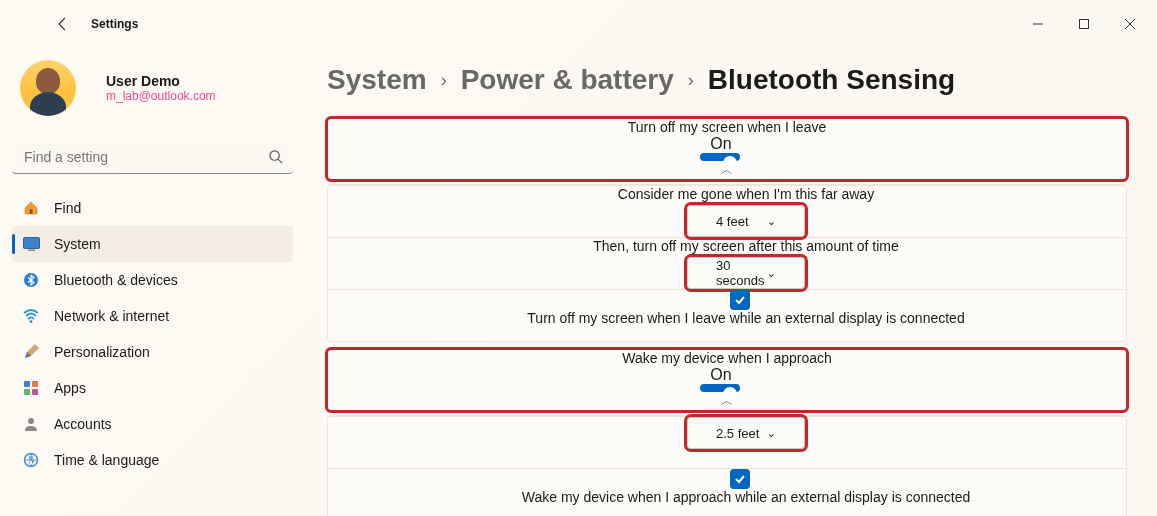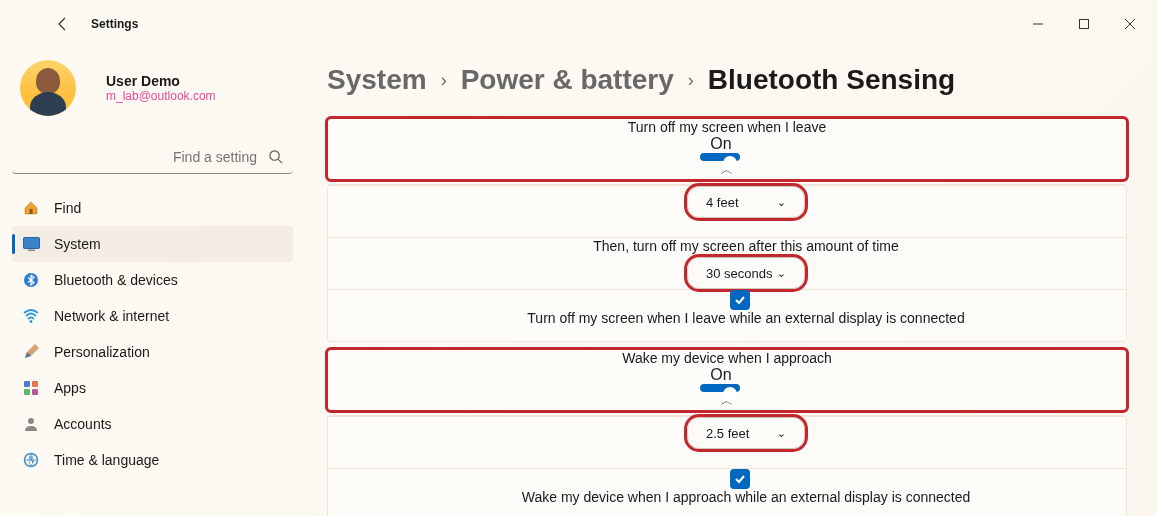--- a/index.html
+++ b/index.html
@@ -12,42 +12,42 @@
 .winctl svg { width: 10px; height: 10px; }
 .layout { display: flex; height: calc(100% - 48px); }
 .sidebar { width: 305px; padding: 0 12px; display: flex; flex-direction: column; }
 .user { display: flex; align-items: center; padding: 12px 8px 20px; gap: 30px; }
 .avatar { width: 56px; height: 56px; border-radius: 50%; background: linear-gradient(180deg, #ffd36b 0%, #ffc040 60%); position: relative; overflow: hidden; }
 .avatar::before { content:""; position:absolute; top:8px; left:16px; width:24px; height:26px; background:#8b5a3c; border-radius:50% 50% 45% 45%; }
 .avatar::after { content:""; position:absolute; bottom:-6px; left:10px; width:36px; height:30px; background:#2c3e50; border-radius:50% 50% 0 0; }
 .user-name { font-size: 14px; font-weight: 600; }
 .user-email { font-size: 12px; color: #ec4899; }
 .search { position: relative; margin: 4px 0 16px; }
-.search input { width: 100%; height: 34px; border: none; border-bottom: 1px solid #888; background: #fcf9f3; border-radius: 4px; padding: 0 36px 0 12px; font-size: 14px; outline: none; text-align: right; }
+.search input { width: 100%; height: 34px; border: none; border-bottom: 1px solid #888; background: #fcf9f3; border-radius: 4px; padding: 0 36px 0 12px; font-size: 14px; outline: none; }
 .search-icon { position: absolute; right: 10px; top: 9px; color: #555; }
 .nav { list-style: none; }
 .nav li { height: 36px; display: flex; align-items: center; padding: 0 10px; border-radius: 4px; cursor: pointer; font-size: 14px; position: relative; gap: 14px; }
 .nav li.active { background: #f3ede3; }
 .nav li.active::before { content:""; position:absolute; left:0; top:8px; bottom:8px; width:3px; background:#0067c0; border-radius:2px; }
 .nav-icon { width: 18px; height: 18px; display: flex; align-items: center; justify-content: center; }
 .content { flex: 1; padding: 16px 30px 0 22px; overflow-y: auto; }
 .breadcrumb { display: flex; align-items: center; gap: 14px; margin-bottom: 22px; flex-wrap: wrap; }
 .crumb-link { font-size: 28px; font-weight: 600; color: #686868; cursor: pointer; }
 .crumb-sep { font-size: 18px; color: #686868; }
 .crumb-current { font-size: 28px; font-weight: 600; color: #1a1a1a; }
 .card { background: #fdfbf7; border: 1px solid #eee5d9; border-radius: 4px; margin-bottom: 4px; }
 .card.hl { outline: 3px solid #c1272d; outline-offset: -1px; }
 .row { height: 60px; display: flex; align-items: center; padding: 0 18px; font-size: 14px; flex-direction: column; }
 .row.sub { padding-left: 56px; border-top: 1px solid #eee5d9; height: 52px; }
 .row-label { flex: 1; }
 .toggle-text { font-size: 16px; margin-right: 12px; }
 .toggle { width: 40px; height: 20px; background: #0067c0; border-radius: 10px; position: relative; cursor: pointer; margin-right: 14px; }
 .toggle::after { content:""; position:absolute; right:3px; top:3px; width:14px; height:14px; background:#fff; border-radius:50%; }
 .chev { color: #555; cursor: pointer; font-size: 13px; }
-.select { width: 118px; height: 32px; border: 1px solid #d0c8b9; background: #fdfbf7; border-radius: 12px; display: flex; align-items: center; padding: 0 18px; font-size: 13px; cursor: pointer; justify-content: space-between; }
+.select { width: 118px; height: 32px; border: 1px solid #d0c8b9; background: #fdfbf7; border-radius: 4px; display: flex; align-items: center; padding: 0 28px; font-size: 13px; cursor: pointer; justify-content: space-between; }
 .select.hl { outline: 3px solid #c1272d; outline-offset: 0px; }
 .checkbox { width: 20px; height: 20px; background: #0067c0; border-radius: 4px; display: flex; align-items: center; justify-content: center; margin-right: 12px; cursor: pointer; flex-shrink: 0; }
 .checkbox svg { stroke: #fff; }
 .spacer { height: 3px; }
 </style>
 </head>
 <body>
 
 <div class="titlebar">
   <div class="back-btn">
@@ -184,20 +184,21 @@
     <div class="card hl">
       <div class="row">
         <span class="row-label">Turn off my screen when I leave</span>
         <span class="toggle-text">On</span>
         <div class="toggle"></div>
         <span class="chev">︿</span>
       </div>
     </div>
     <div class="card">
       <div class="row sub">
+        <span class="row-label">Consider me gone when I'm this far away</span>
         <div class="select hl">
           <span>4 feet</span>
           <span style="font-size:11px">⌄</span>
         </div>
       </div>
       <div class="row sub">
         <span class="row-label">Then, turn off my screen after this amount of time</span>
         <div class="select hl">
           <span>30 seconds</span>
           <span style="font-size:11px">⌄</span>

